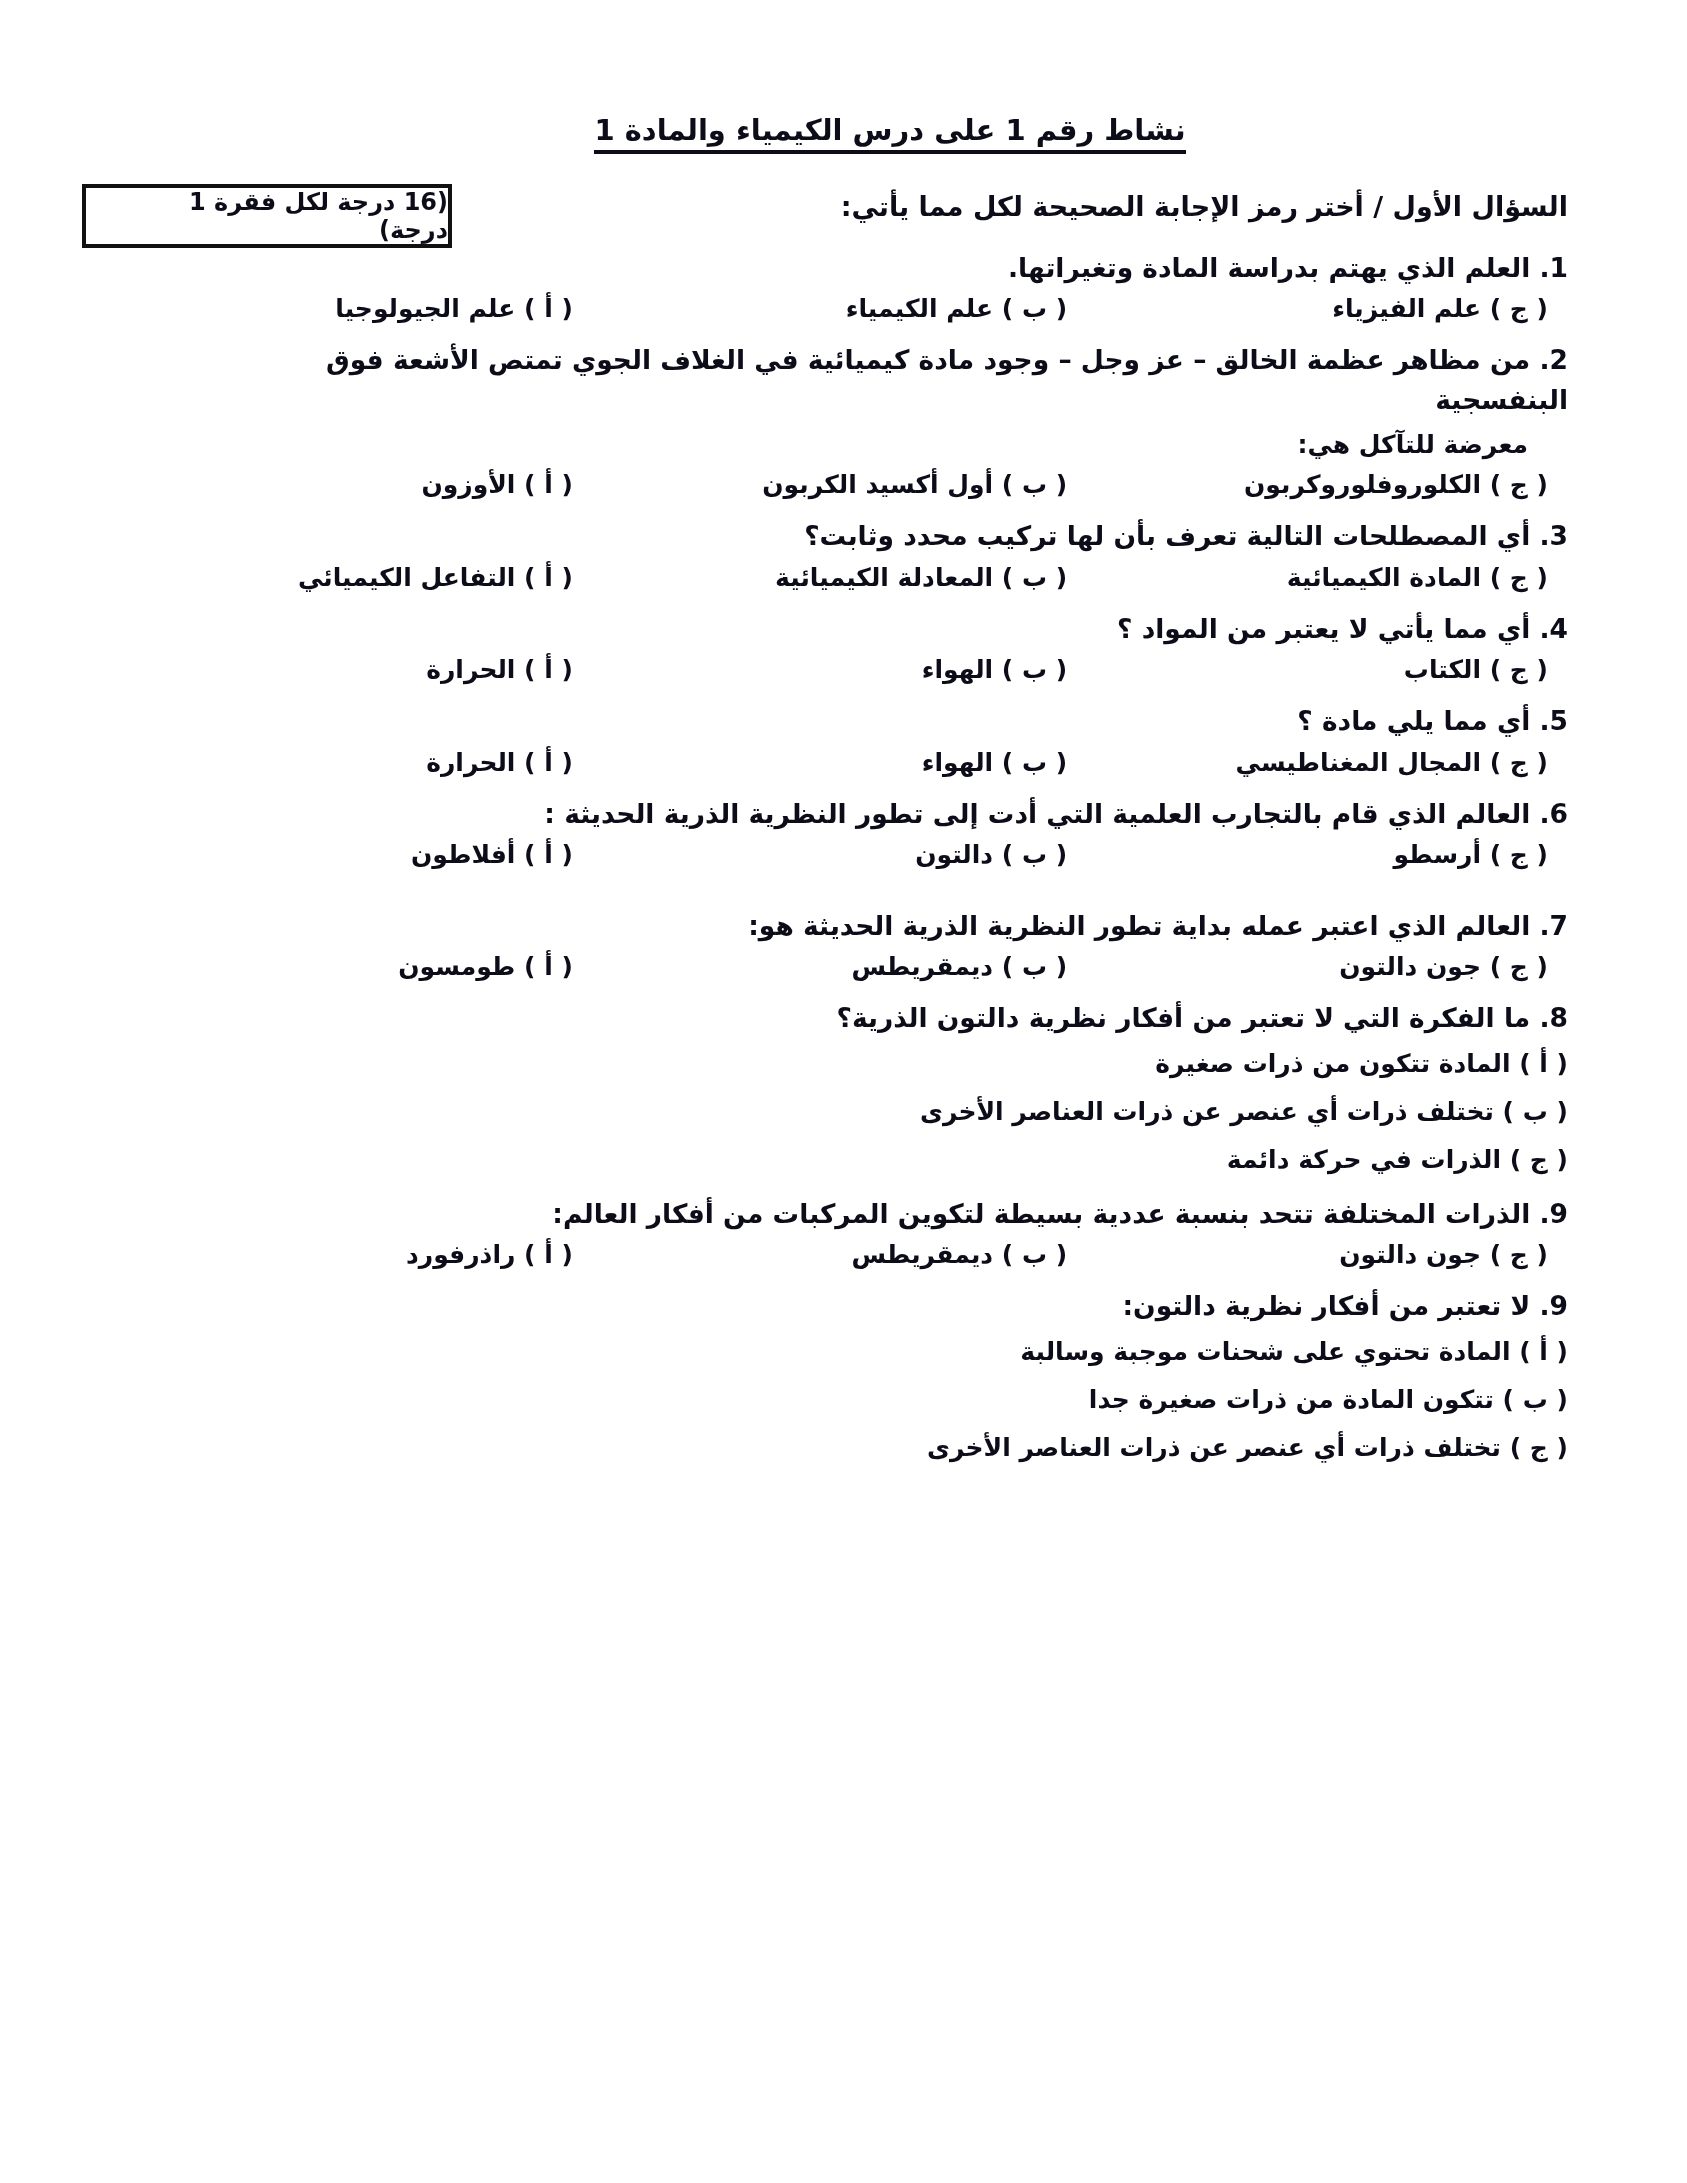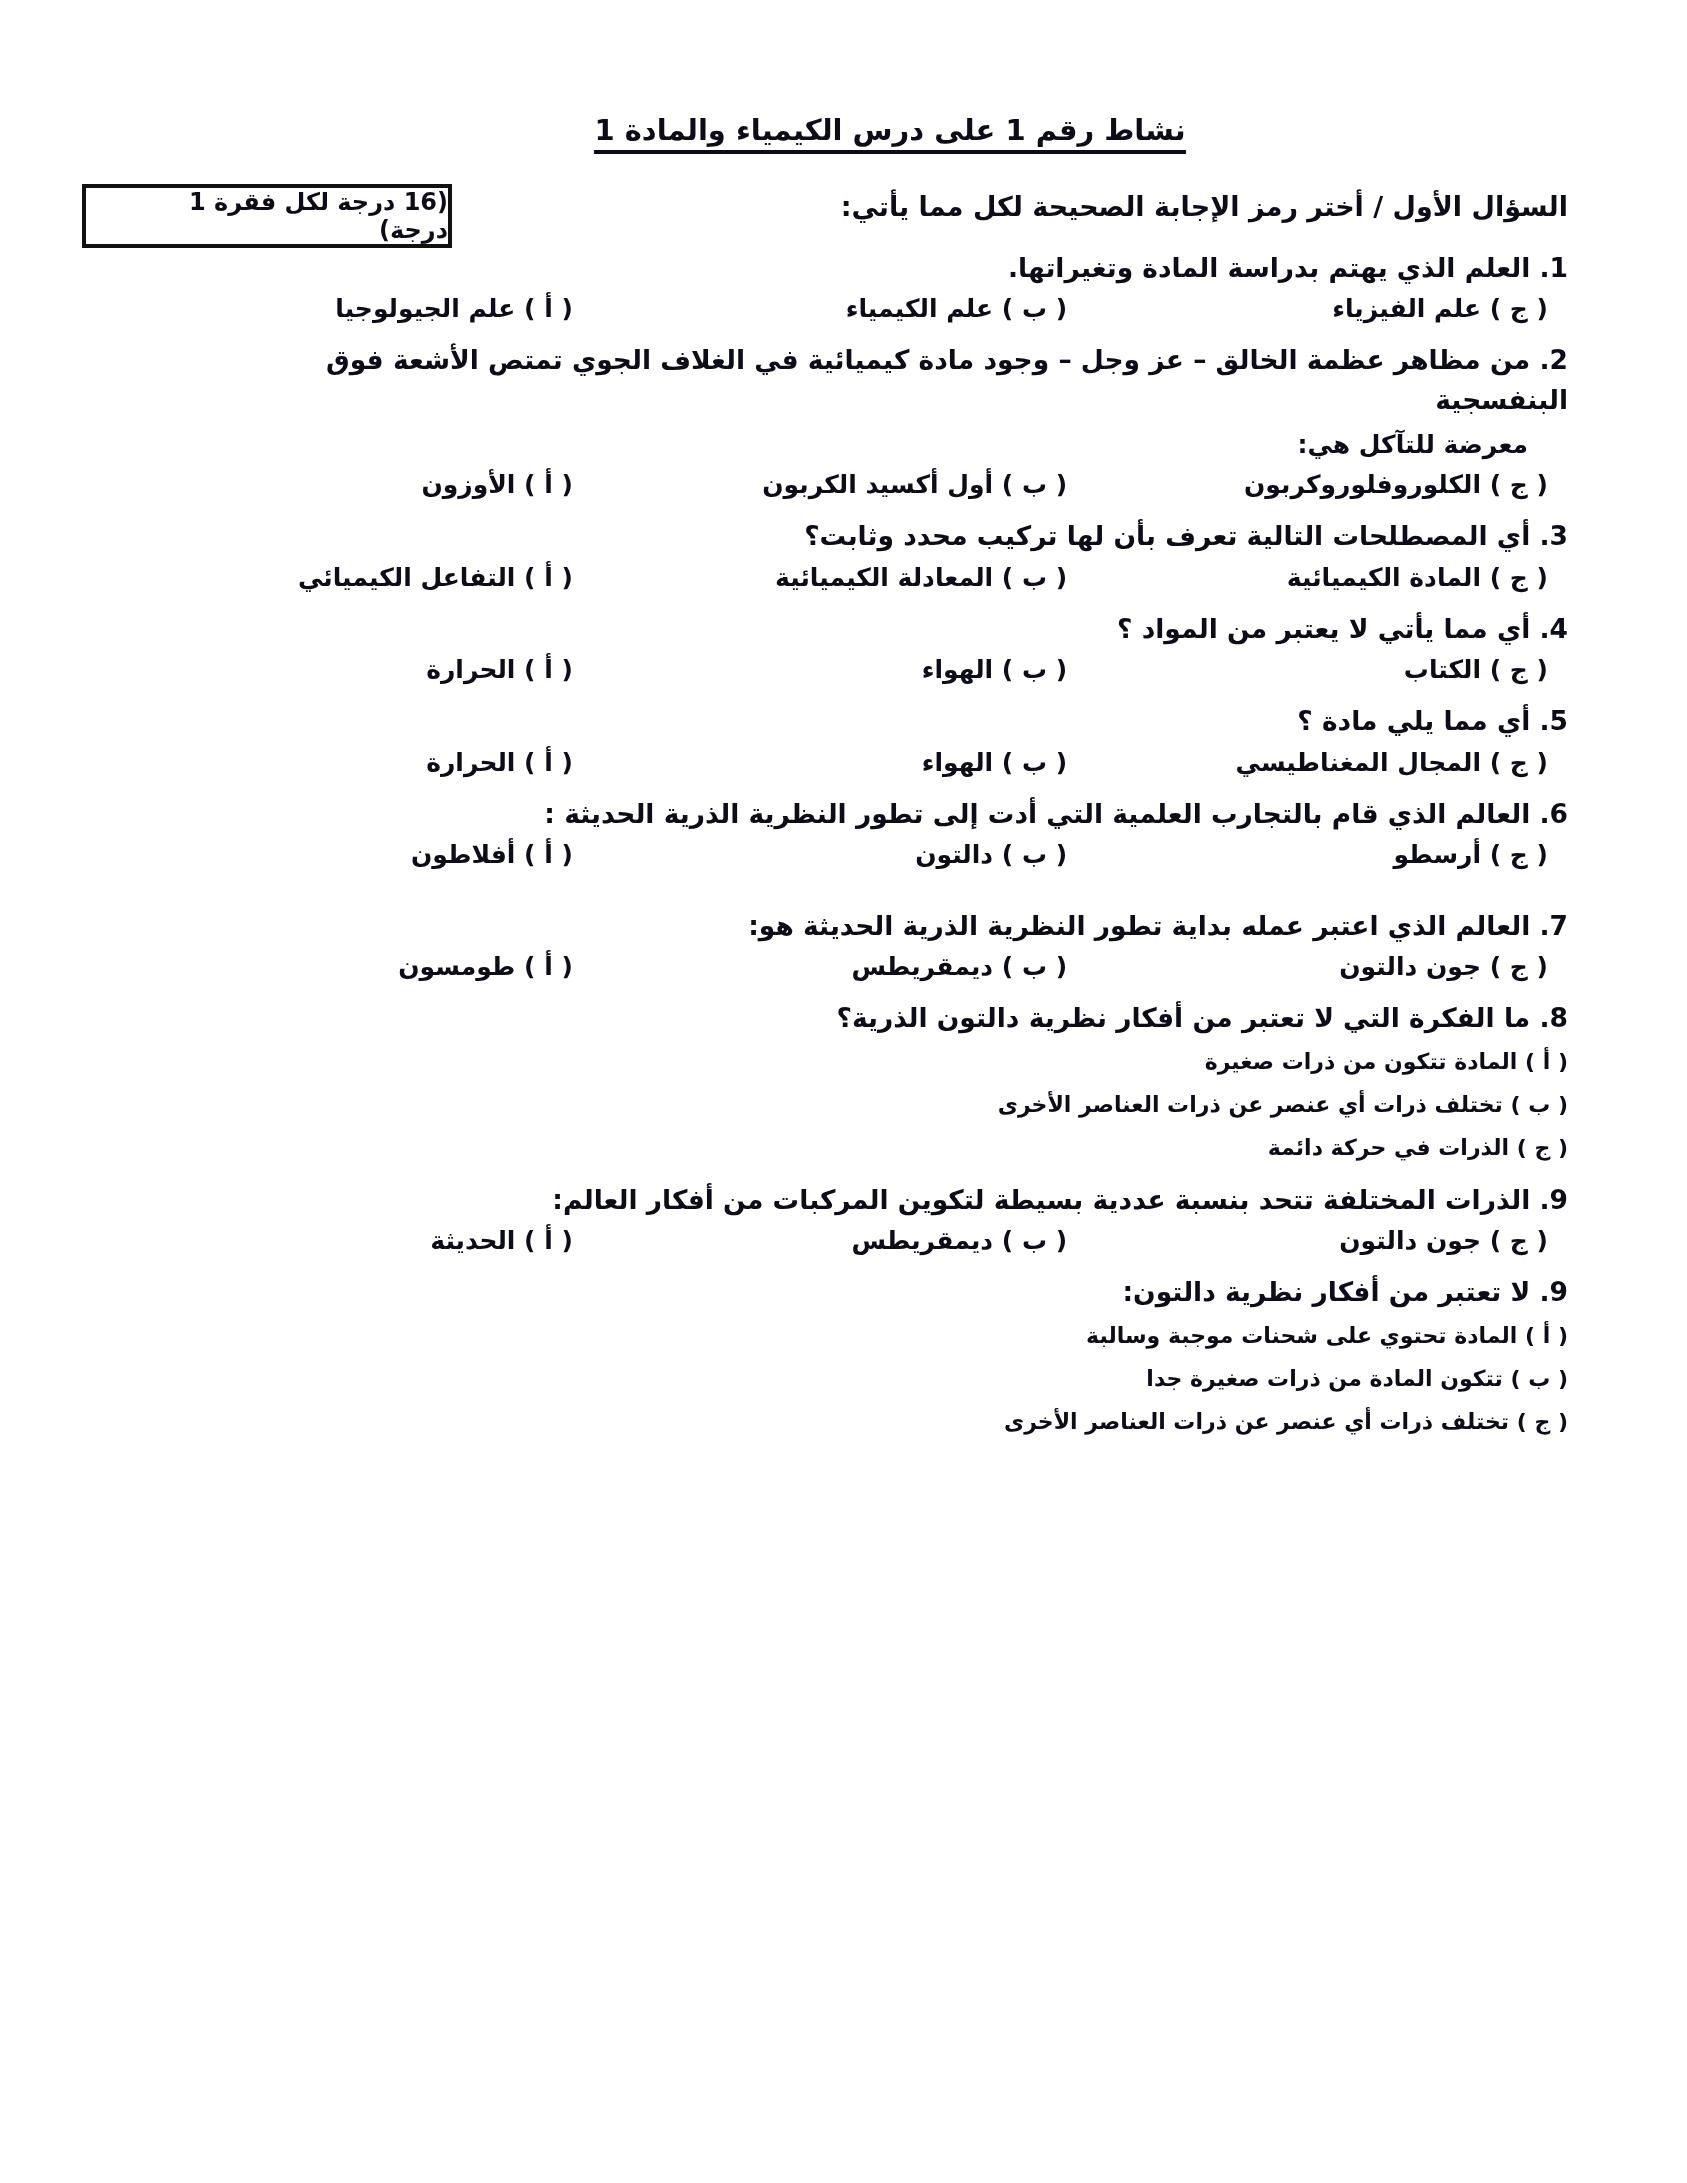--- a/index.html
+++ b/index.html
@@ -105,21 +105,21 @@
     white-space: nowrap;
     direction: rtl;
   }
   .opt-cell.c1 { padding-right: 20px; }
   .opt-cell.c2 { padding-right: 26.5px; }
   .opt-cell.c3 { padding-right: 40px; }
 
   
   .opts-stack {
     margin-bottom: 14.6px;
-    font-size: 22px;
+    font-size: 25px;
     font-weight: bold;
   }
   .opt-line {
     text-align: right;
     line-height: 1.55;
     margin-bottom: 9.3px;
     padding-left: 26.5px;
   }
   .opt-line.i1 { padding-left: 218px; }
   .opt-line.i2 { padding-left: 106px; }
@@ -230,21 +230,21 @@
         <div class="opt-line i2">( ب ) تختلف ذرات أي عنصر عن ذرات العناصر الأخرى</div>
         <div class="opt-line i3">( ج ) الذرات في حركة دائمة</div>
       </div>
     </div>
 
     <div class="q-block">
       <div class="q-stem">9. الذرات المختلفة تتحد بنسبة عددية بسيطة لتكوين المركبات من أفكار العالم:</div>
       <div class="opts-row">
         <div class="opt-cell c1">( ج ) جون دالتون</div>
         <div class="opt-cell c2">( ب ) ديمقريطس</div>
-        <div class="opt-cell c3">( أ ) الحديثة</div>
+        <div class="opt-cell c3">( أ ) راذرفورد</div>
       </div>
     </div>
 
     <div class="q-block">
       <div class="q-stem">9. لا تعتبر من أفكار نظرية دالتون:</div>
       <div class="opts-stack">
         <div class="opt-line j1">( أ ) المادة تحتوي على شحنات موجبة وسالبة</div>
         <div class="opt-line j2">( ب ) تتكون المادة من ذرات صغيرة جدا</div>
         <div class="opt-line j3">( ج ) تختلف ذرات أي عنصر عن ذرات العناصر الأخرى</div>
       </div>

